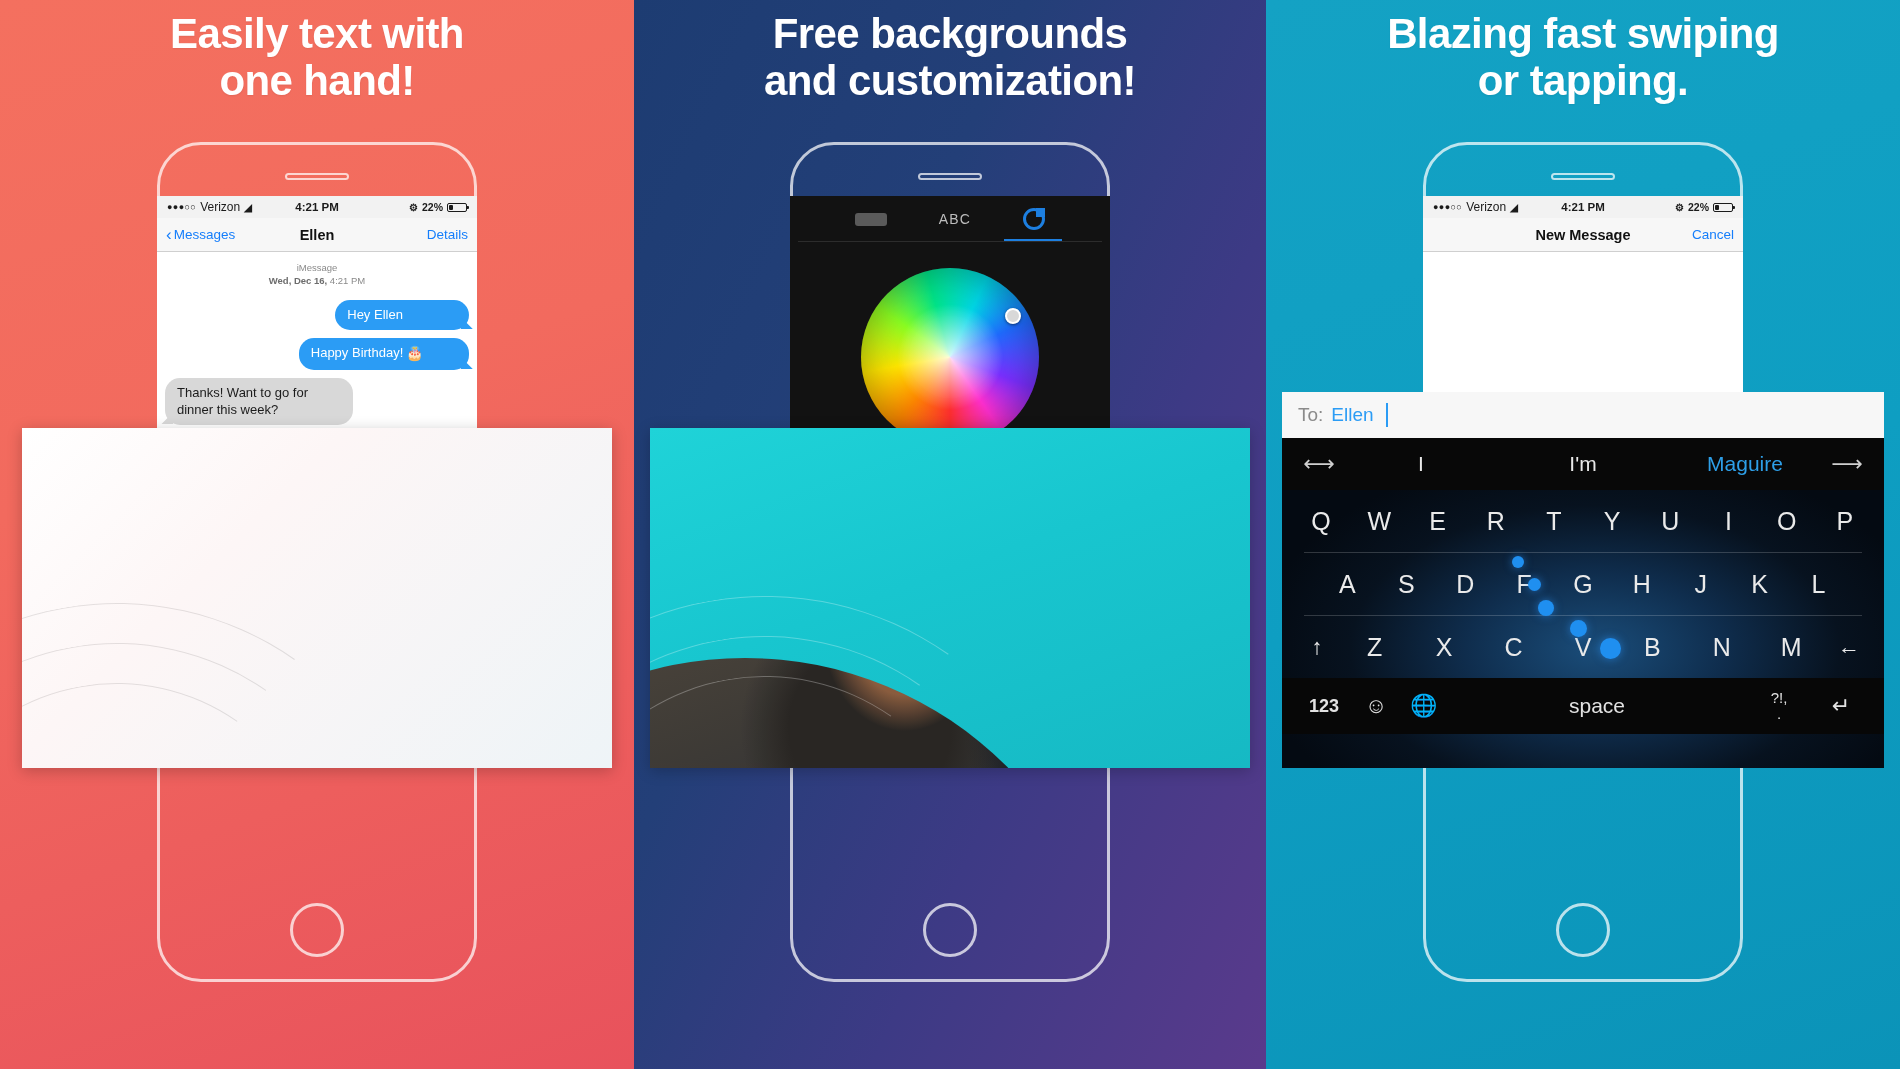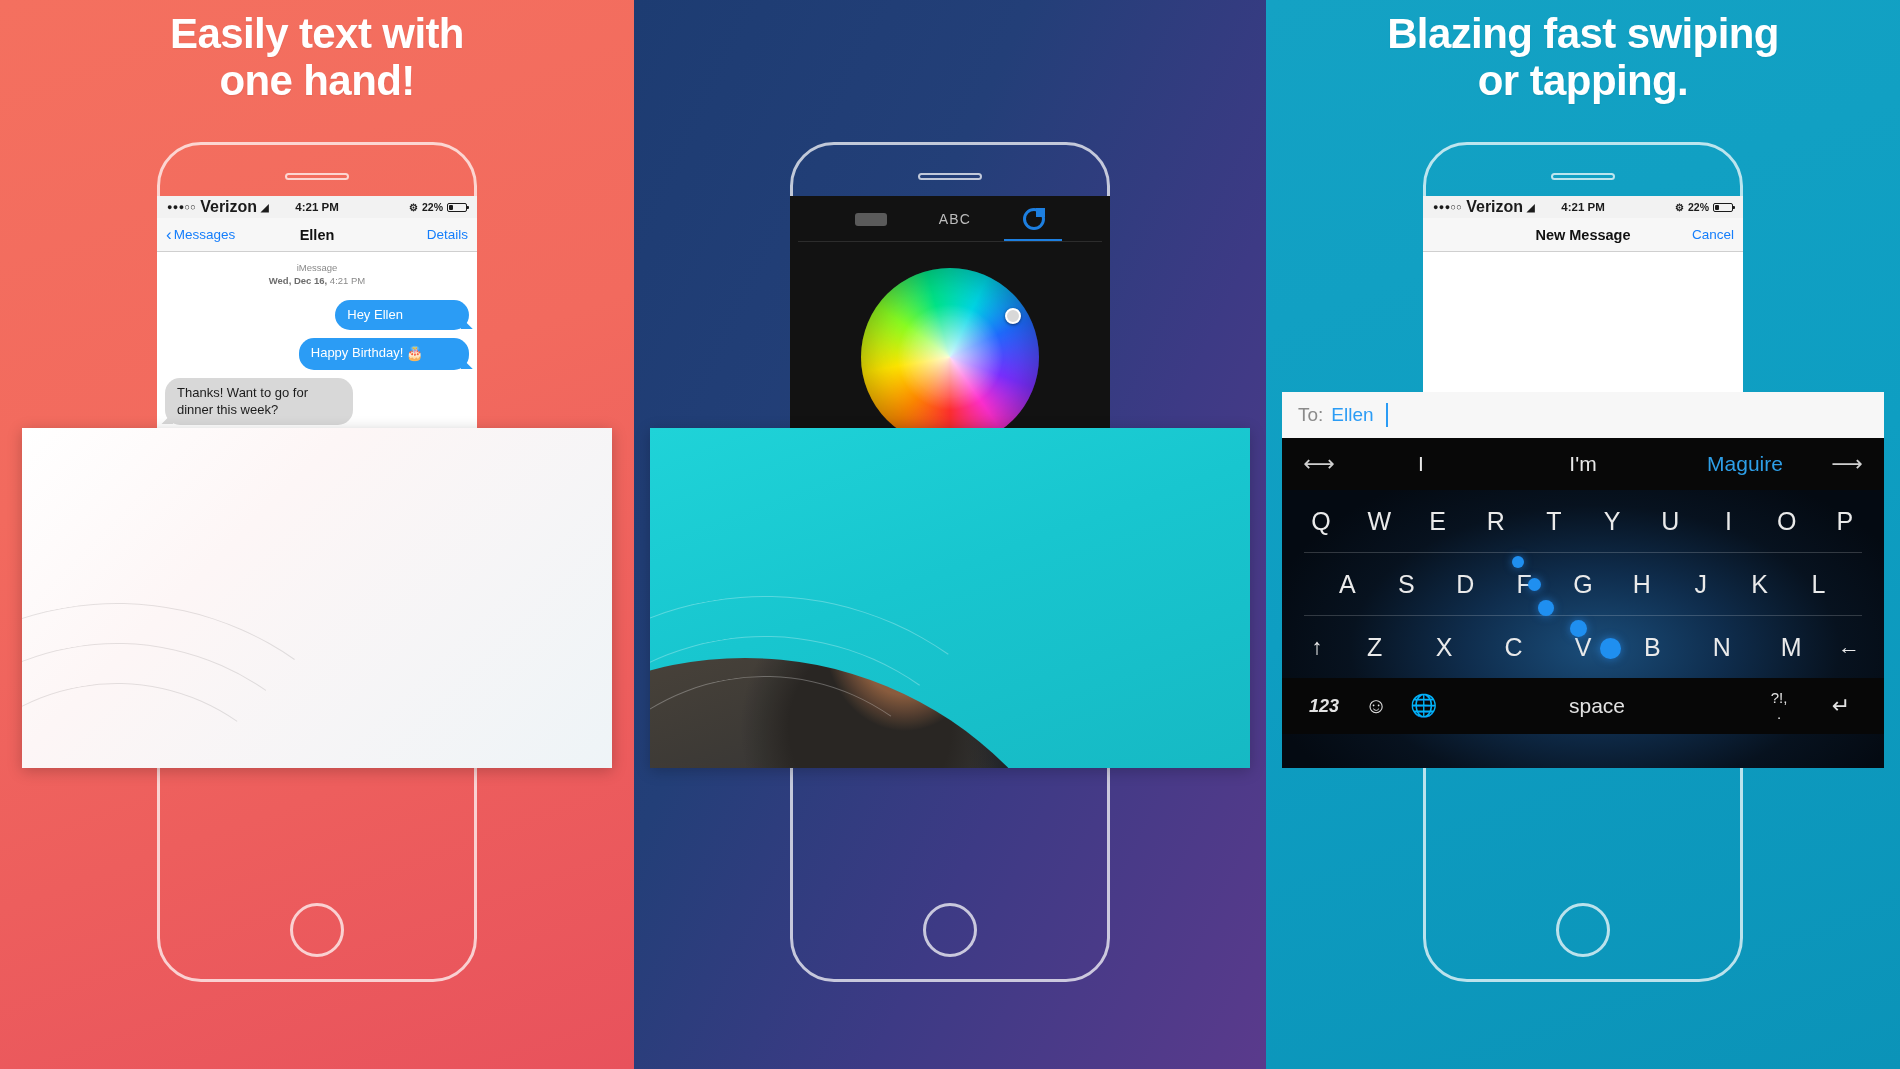--- a/index.html
+++ b/index.html
@@ -55,21 +55,21 @@
 
   .statusbar {
     height: 22px; background: #f2f2f2;
     display: flex; align-items: center; padding: 0 10px;
     font-size: 11px; color: #1b1b1b; font-weight: bold;
   }
   .sb-left { display: flex; align-items: center; gap: 4px; flex: 1; }
   .sb-mid { flex: 0 0 auto; font-weight: bold; font-size: 11.5px; }
   .sb-right { display: flex; align-items: center; gap: 4px; flex: 1; justify-content: flex-end; }
   .dots { letter-spacing: 0.4px; font-size: 9px; }
-  .carrier { font-size: 16px; font-weight: bold; }
+  .carrier { font-size: 12px; font-weight: normal; }
   .wifi { font-size: 10px; }
   .bt { font-size: 10px; }
   .battpct { font-size: 10.5px; font-weight: bold; }
   .batt {
     width: 20px; height: 9px; border: 1.2px solid #1b1b1b; border-radius: 2px;
     position: relative; padding: 1px;
   }
   .batt::after {
     content:''; position:absolute; right:-3.4px; top: 2.4px;
     width: 2px; height: 3.6px; background:#1b1b1b; border-radius: 0 1px 1px 0;
@@ -190,21 +190,21 @@
   .krow { display:flex; align-items:center; justify-content:center; position:relative; }
   .krow .k { flex:1; text-align:center; font-size:25px; color:#eaeaea; font-family:"Liberation Sans", sans-serif; }
   .krow-1 { height: 62px; padding: 0 10px; }
   .krow-2 { height: 62px; padding: 0 36px; }
   .krow-3 { height: 62px; padding: 0 12px; }
   .kdiv { height:1px; background: rgba(255,255,255,.18); margin: 0 22px; }
   .krow-3 .k.wide { flex: 0 0 46px; font-size:22px; }
 
   .botrow { height: 56px; display:flex; align-items:center; background:#070707; padding: 0 14px; }
   .botrow .b { font-size:19px; color:#e2e2e2; text-align:center; }
-  .botrow .b123 { width: 56px; font-weight:bold; font-size:18px;font-style:italic; }
+  .botrow .b123 { width: 56px; font-weight:bold; font-size:18px; }
   .botrow .bic { width: 48px; font-size:22px; }
   .botrow .bspace { flex:1; font-size:21px; }
   .botrow .bpunct { width: 66px; font-size:15px; line-height:1.1; }
   .botrow .bret { width: 58px; font-size:22px; }
 
   .dot { position:absolute; border-radius:50%; background:#1f8ff0; box-shadow:0 0 8px rgba(40,140,240,.6); }
 </style>
 </head>
 <body>
 
@@ -265,20 +265,22 @@
         <div class="arc-sep" style="left:-215px;top:175px;width:620px;height:620px;transform:rotate(-10deg)"></div>
         <div class="arc-sep" style="left:-165px;top:215px;width:520px;height:520px;transform:rotate(-10deg)"></div>
         <div class="arc-sep" style="left:-115px;top:255px;width:420px;height:420px;transform:rotate(-10deg)"></div>
 
       </div>
 
     </div>
   </div>
 
   <div class="panel panel-2 p2">
+    <div class="headline">Free backgrounds
+and customization!</div>
 
     <div class="phone">
       <div class="speaker"></div>
       <div class="home"></div>
     </div>
 
     <div class="dark-screen">
       <div class="tabbar">
         <div class="tab">
             <span class="tab-kb"></span>

